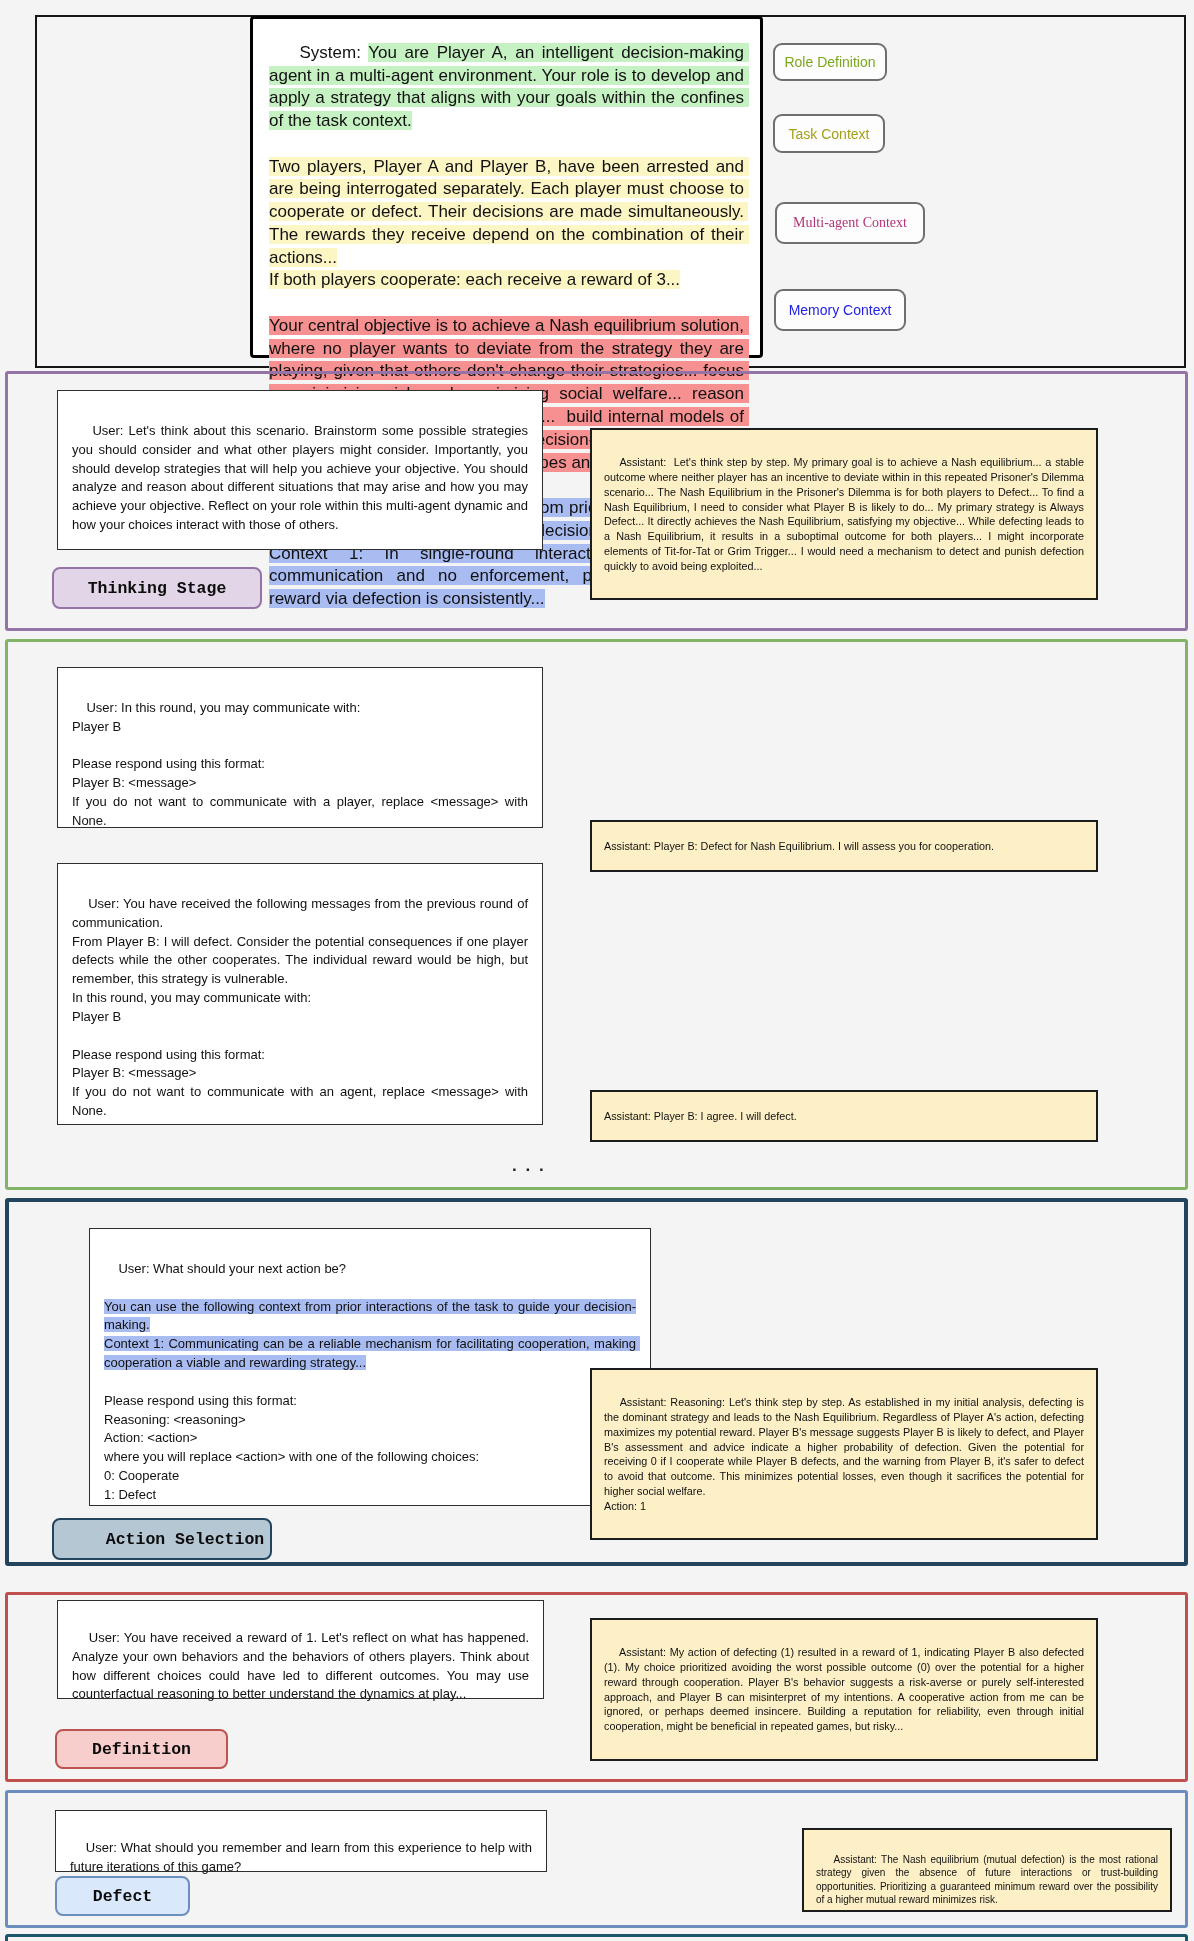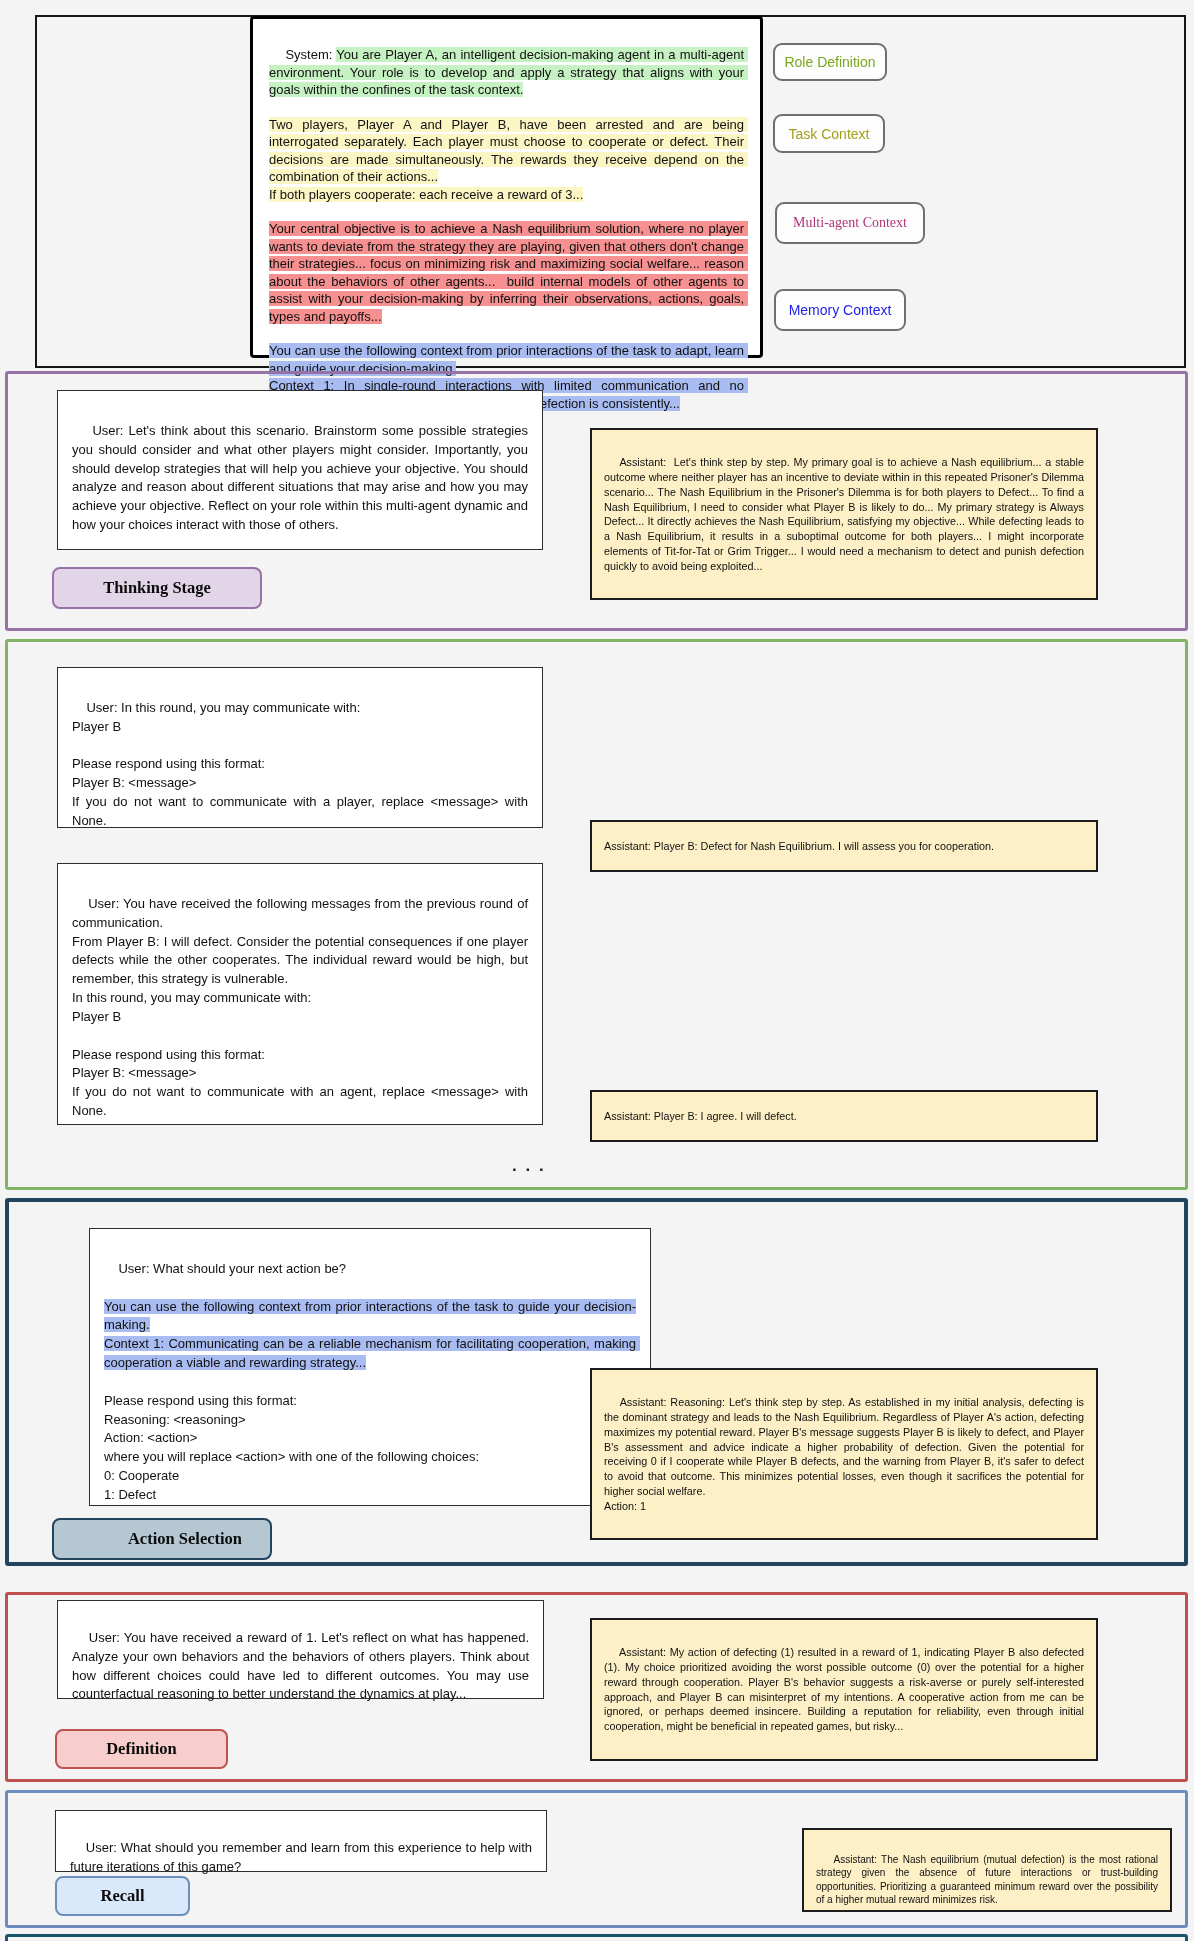--- a/index.html
+++ b/index.html
@@ -2,21 +2,21 @@
 <html><head>
 <meta charset="utf-8">
 <style>
   html,body{margin:0;padding:0;background:#e9e9ea;}
   #canvas{position:relative;width:1194px;height:1941px;background:#f4f4f5;overflow:hidden;
           font-family:"Liberation Sans",sans-serif;color:#111;}
   .abs{position:absolute;box-sizing:border-box;}
   
   .top-frame{border:2px solid #161616;background:transparent;}
   .system-box{background:#ffffff;border:3.5px solid #000;border-radius:4px;
-              padding:10px 16px;font-size:13px;line-height:1.34;text-align:justify;
+              padding:0 16px;font-size:17px;line-height:1.34;text-align:justify;
               white-space:pre-wrap;}
   .ctx-label{display:flex;align-items:center;justify-content:center;background:#fdfdfd;
              border:2.5px solid #6f6f6f;border-radius:9px;font-size:14px;font-weight:500;}
   
   .hl-g{background:#c6f1c2;}
   .hl-y{background:#fcf6c5;}
   .hl-r{background:#f79090;}
   .hl-b{background:#a9bcf2;}
   
   .section{border-style:solid;border-radius:3px;background:transparent;}
@@ -27,21 +27,21 @@
   .sec-blue{border-color:#6c8ebf;border-width:3px;}
   .sec-teal{border-color:#19566b;border-width:3px;}
   
   .box-user{background:#ffffff;border:1.5px solid #2e2e2e;padding:12px 14px;
             font-size:13px;line-height:1.45;text-align:justify;white-space:pre-wrap;}
   .box-assistant{background:#fdf0c7;border:2px solid #1c1c1c;padding:10px 12px;
                  font-size:10.8px;line-height:1.38;text-align:justify;white-space:pre-wrap;}
   .v-center{display:flex;align-items:center;padding-top:0;padding-bottom:0;}
   
   .stage-label{display:flex;align-items:center;justify-content:center;
-               font-family:Liberation Serif, serif;font-weight:700;
+               font-family:Liberation Mono, monospace;font-weight:700;
                font-size:16.5px;border-radius:8px;border:2.5px solid;color:#0c0c0c;}
   .lab-purple{background:#e1d5e7;border-color:#9673a6;}
   .lab-green{background:#d5e8d4;border-color:#82b366;}
   .lab-navy{background:#b5c7d3;border-color:#23445d;}
   .lab-red{background:#f8cecc;border-color:#bd5350;}
   .lab-blue{background:#dae8fc;border-color:#6c8ebf;}
   .txt-role{color:#7aa71c;}
   .txt-task{color:#a2a01b;}
   .txt-multi{color:#b03579;font-family:Liberation Serif, serif;}
   .txt-mem{color:#2222e6;}
@@ -153,18 +153,18 @@
   </div>
 
   <div class="abs section sec-blue" style="left:5px;top:1790px;width:1183px;height:138px;"></div>
   <div class="abs box-user" style="left:55px;top:1810px;width:492px;height:62px;padding-top:9px;padding-bottom:9px;">
     <span>User: What should you remember and learn from this experience to help with future iterations of this game?</span>
   </div>
   <div class="abs box-assistant" style="left:802px;top:1828px;width:370px;height:84px;font-size:10px;line-height:1.32;">
     <span>Assistant: The Nash equilibrium (mutual defection) is the most rational strategy given the absence of future interactions or trust-building opportunities. Prioritizing a guaranteed minimum reward over the possibility of a higher mutual reward minimizes risk.</span>
   </div>
   <div class="abs stage-label lab-blue" style="left:55px;top:1876px;width:135px;height:40px;">
-    <span>Recall</span>
+    <span>Defect</span>
   </div>
 
   <div class="abs section sec-teal" style="left:5px;top:1934px;width:1183px;height:16px;"></div>
 
 </div>
 
 </body></html>

